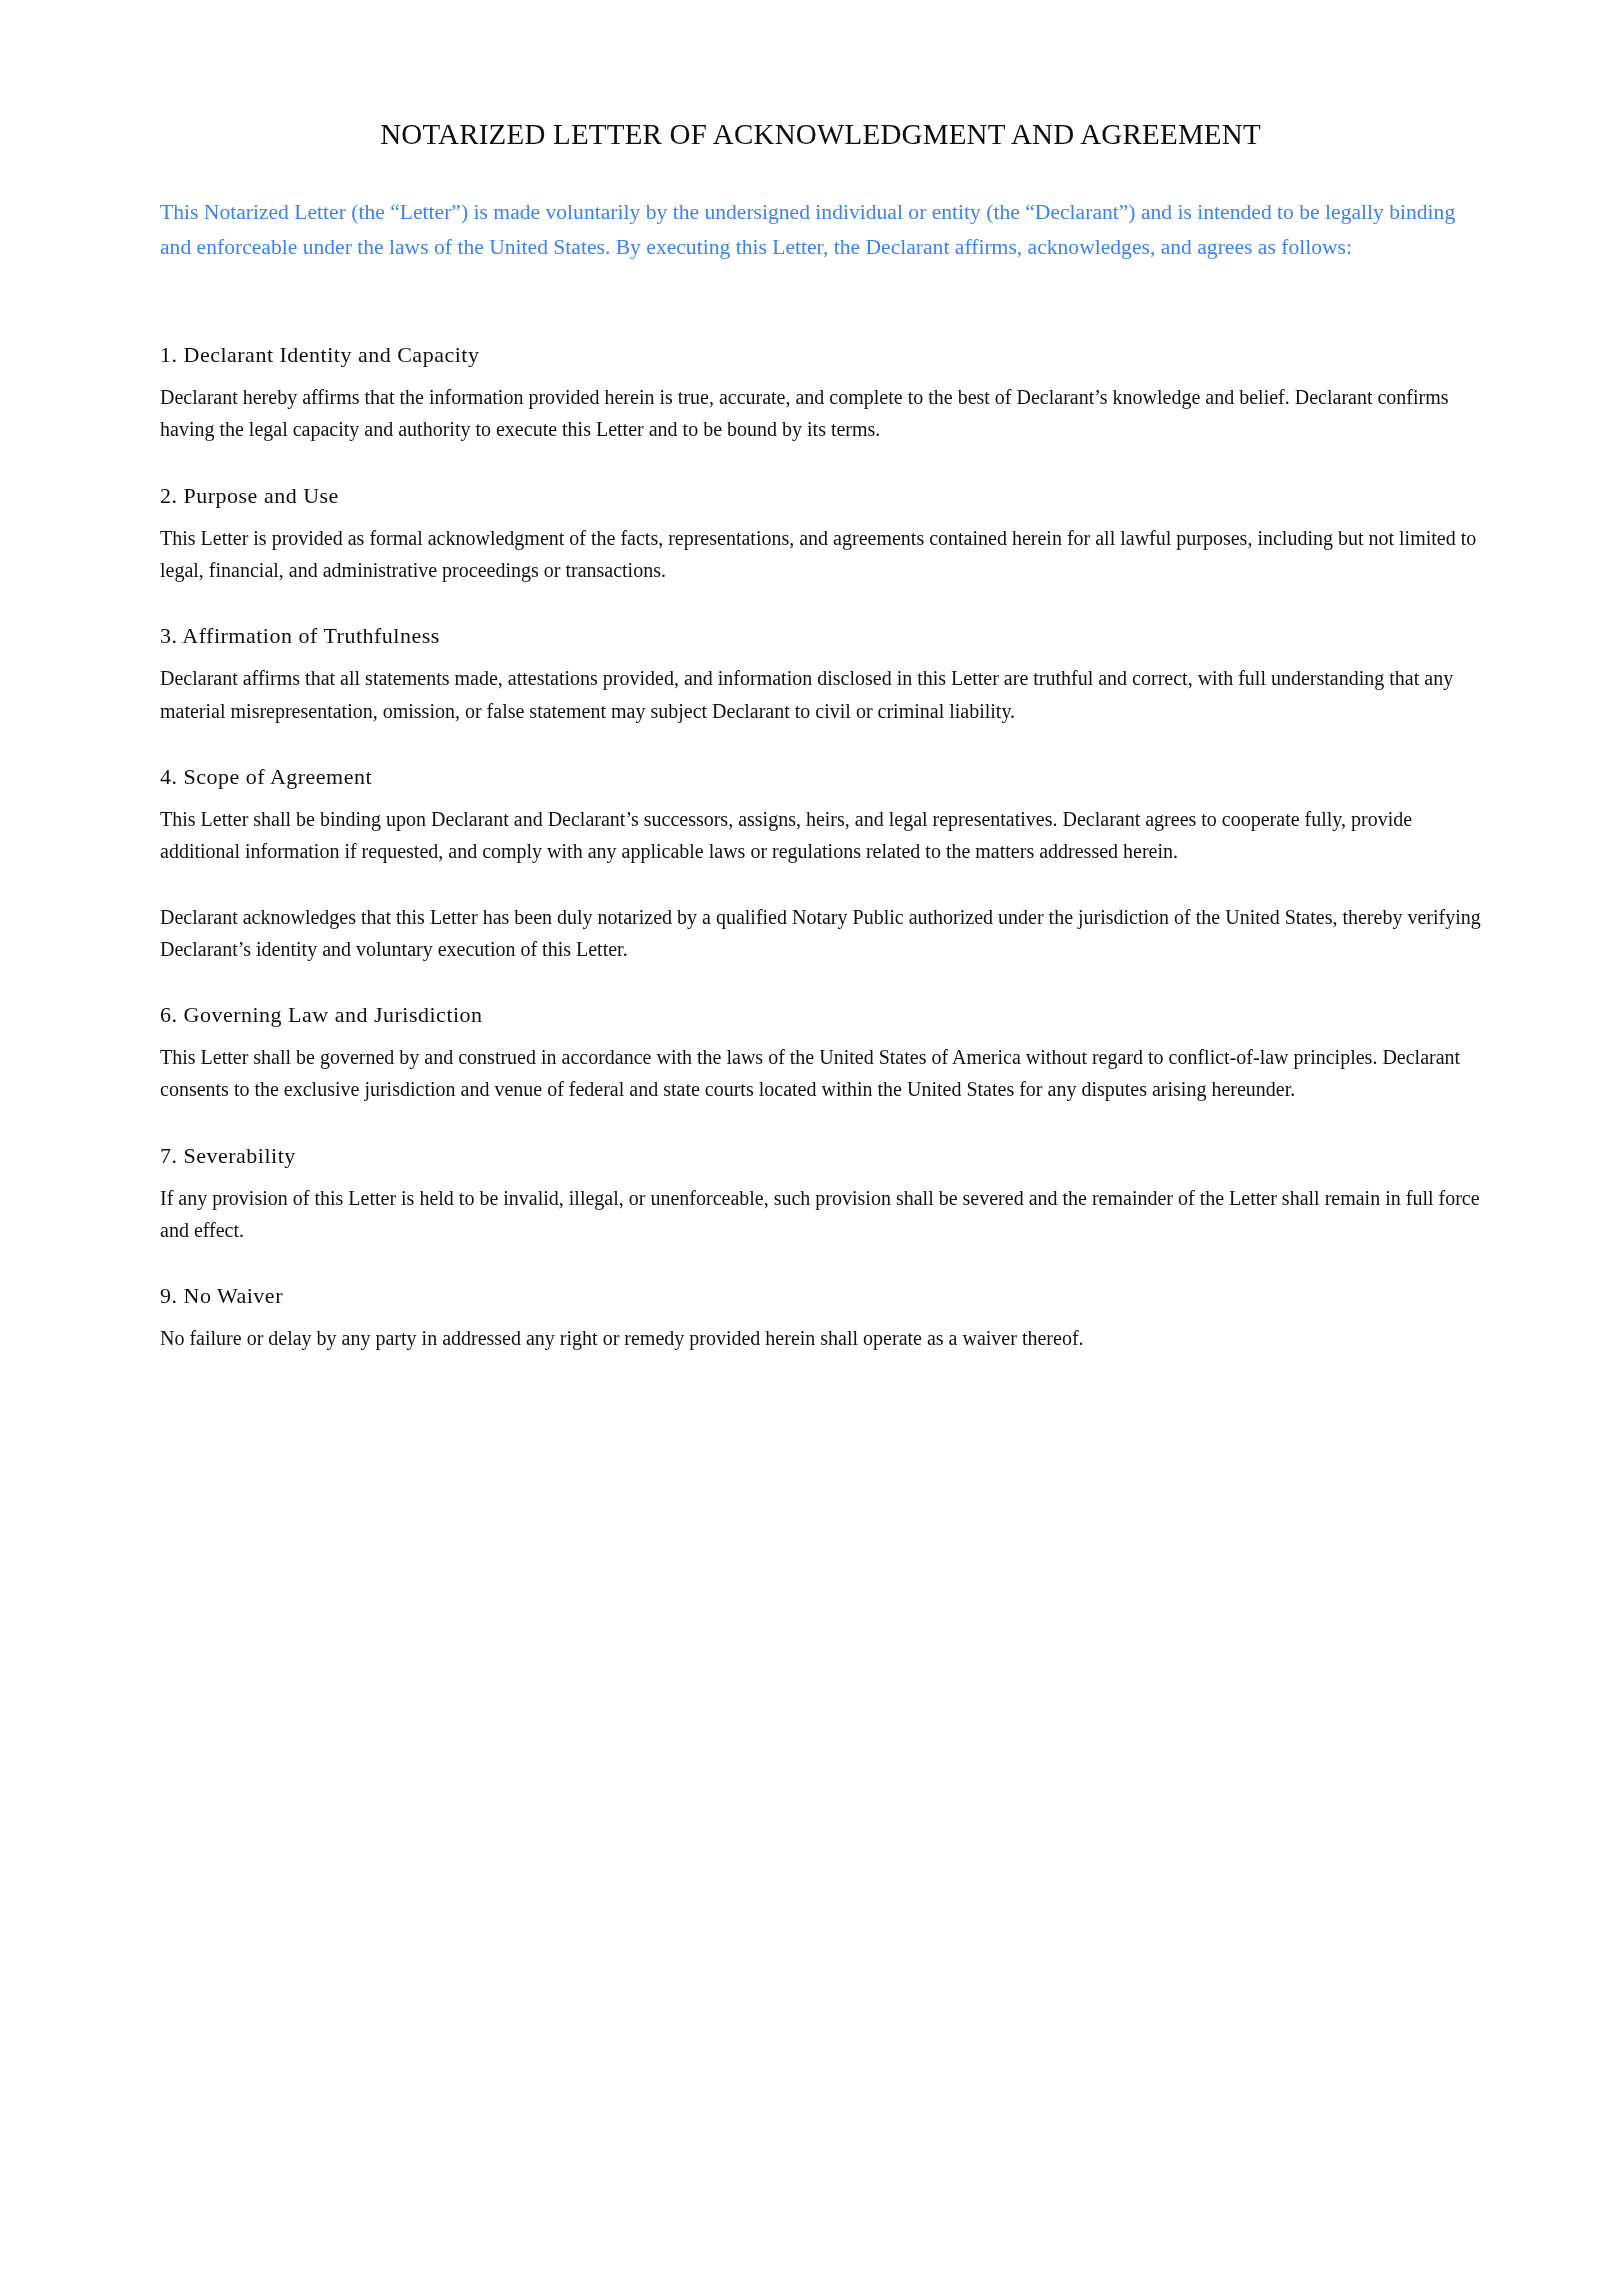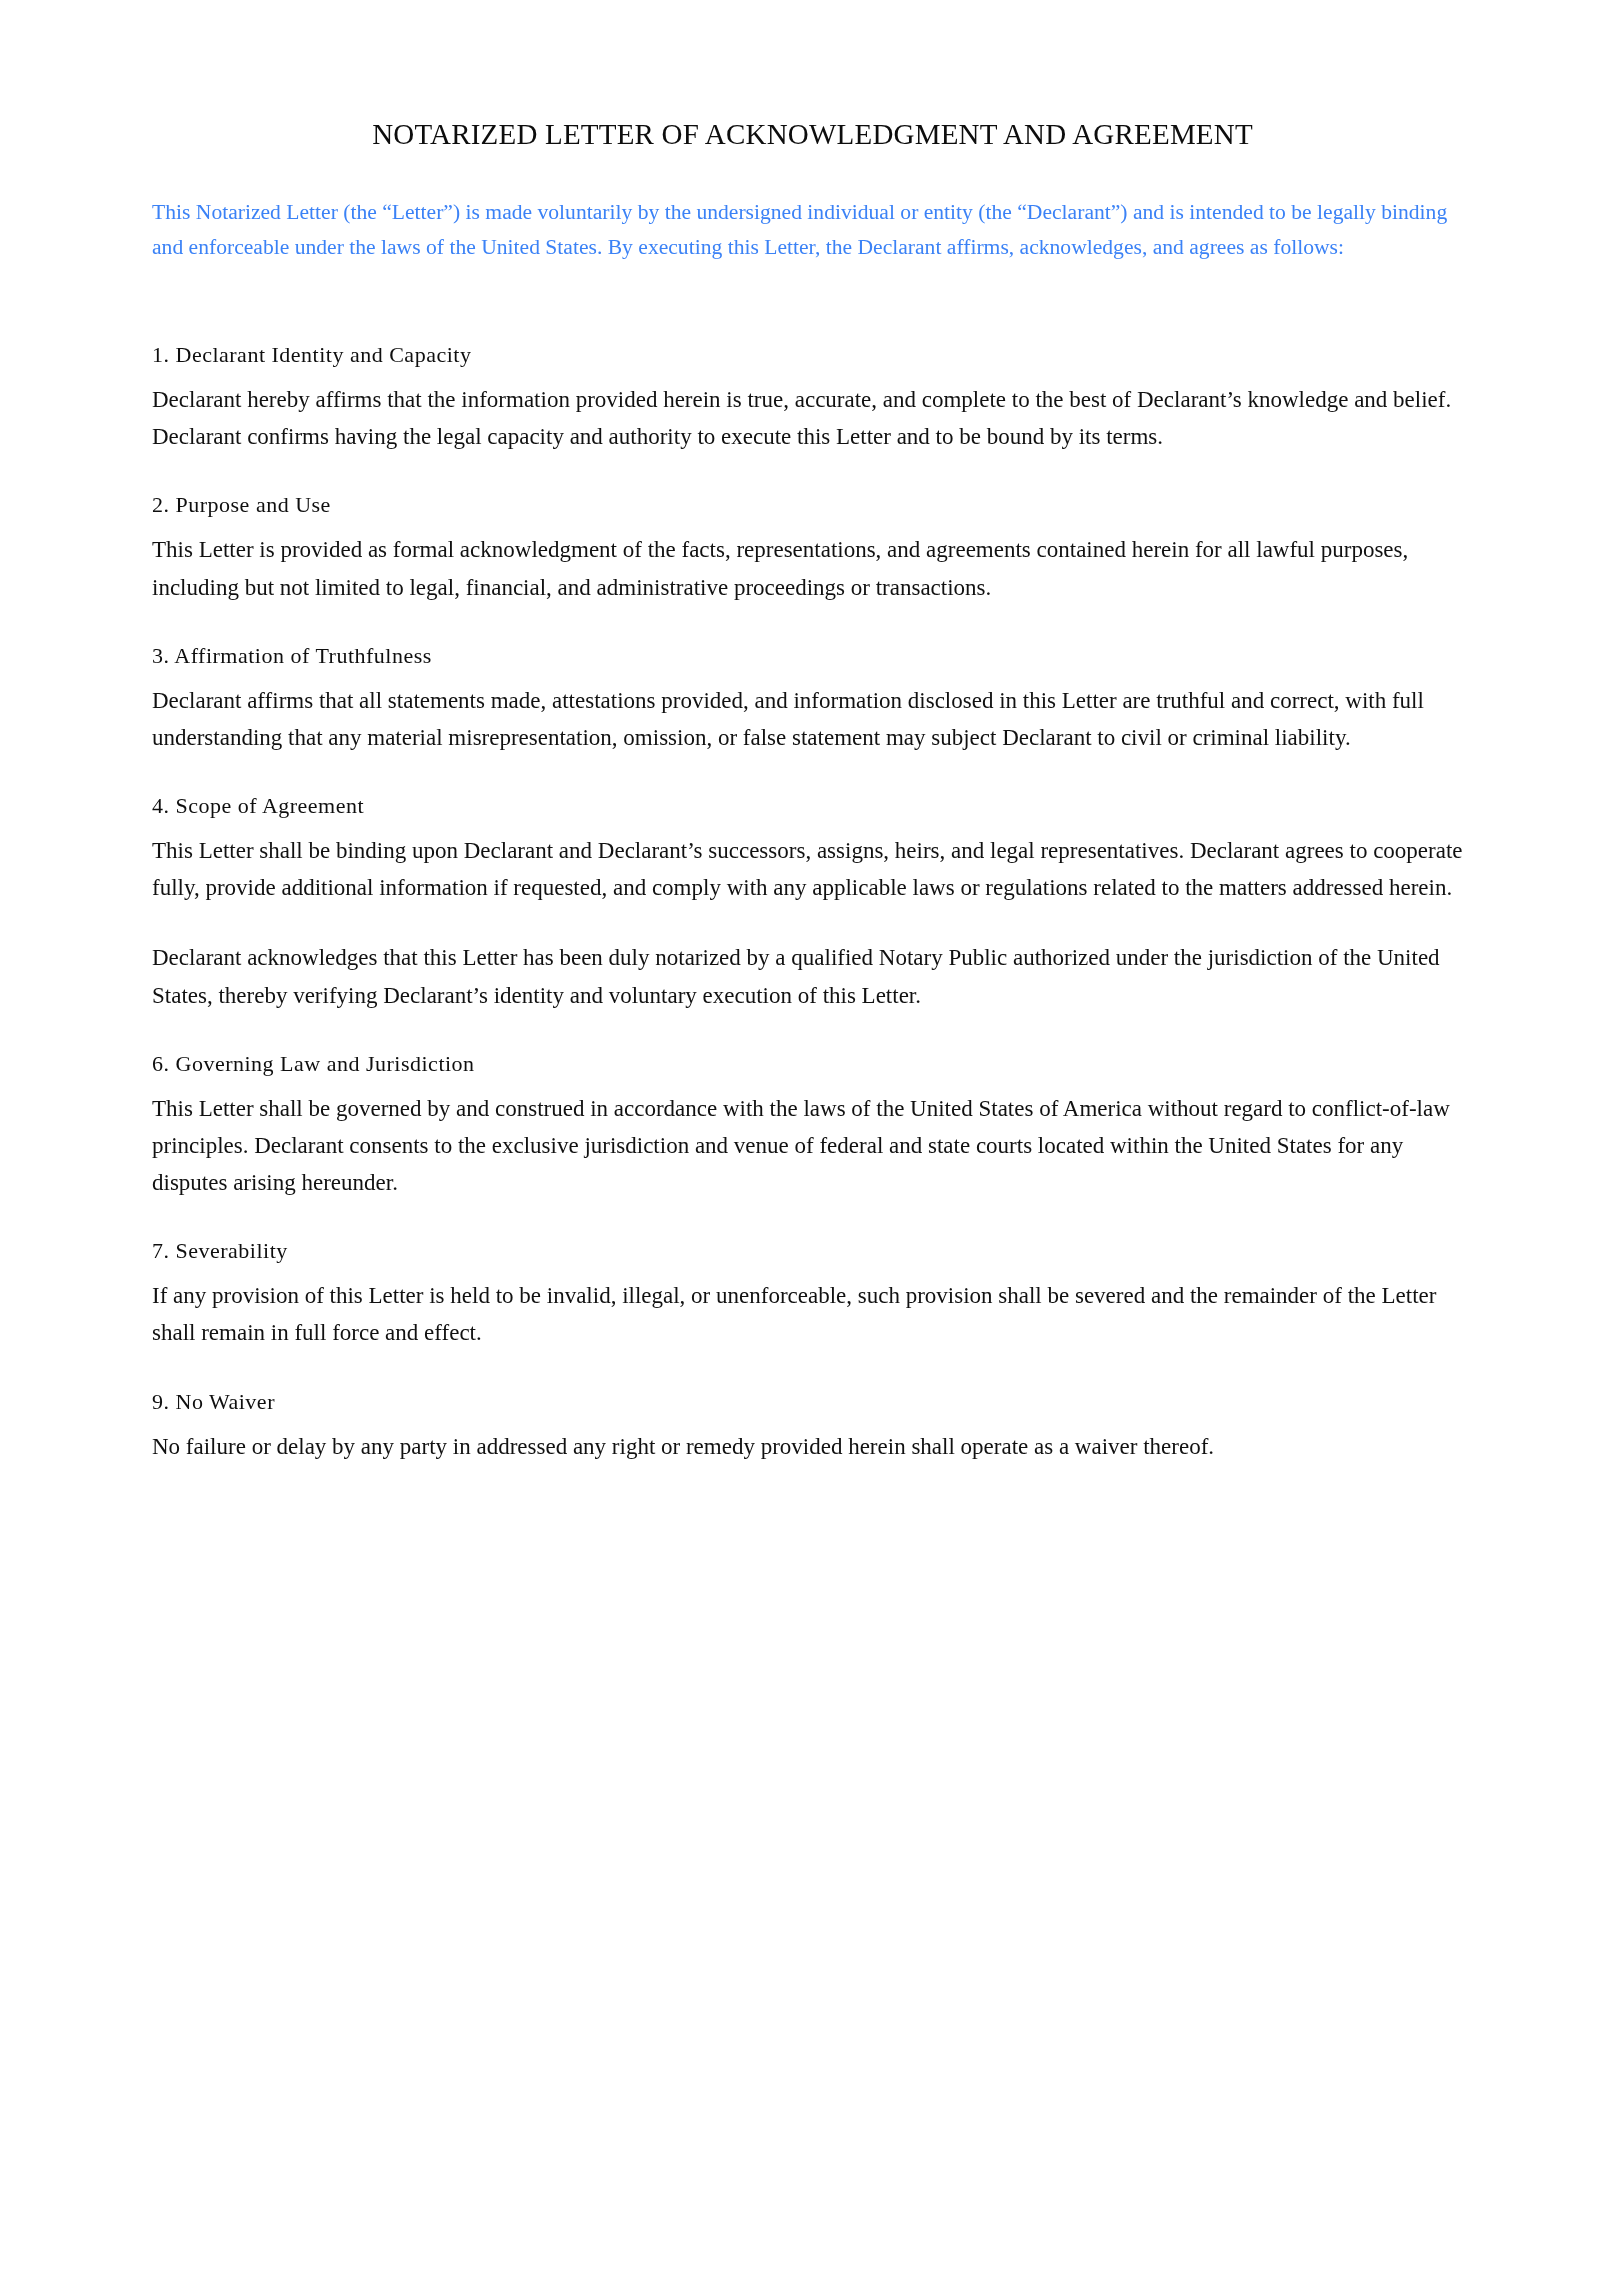--- a/index.html
+++ b/index.html
@@ -16,21 +16,21 @@
     position: relative;
     width: 1621px;
     height: 2293px;
     margin: 0 auto;
     background: #ffffff;
     box-sizing: border-box;
     overflow: hidden;
   }
   .doc-body {
     position: absolute;
-    left: 152px;
+    left: 160px;
     top: 0;
     width: 1321px;
   }
   .doc-title {
     font-size: 29px;
     line-height: 1.25;
     text-align: center;
     font-weight: normal;
     margin: 0;
     padding-top: 116px;
@@ -63,21 +63,21 @@
   }
   .section-heading {
     font-size: 22px;
     line-height: 1.5;
     font-weight: normal;
     letter-spacing: 0.5px;
     margin: 0 0 9.8px 0;
     color: #0f0f0f;
   }
   .section-text {
-    font-size: 23px;
+    font-size: 20px;
     line-height: 1.62;
     margin: 0;
     color: #111111;
   }
 </style>
 </head>
 <body>
 
 <div class="page">
   <div class="doc-body">

